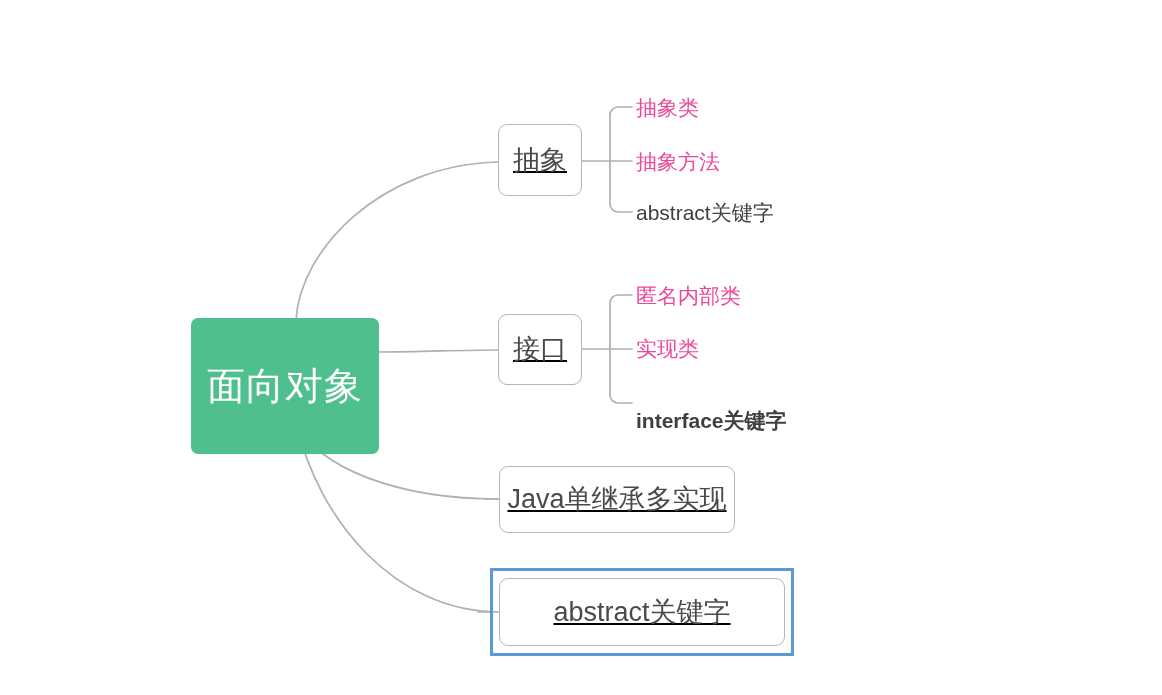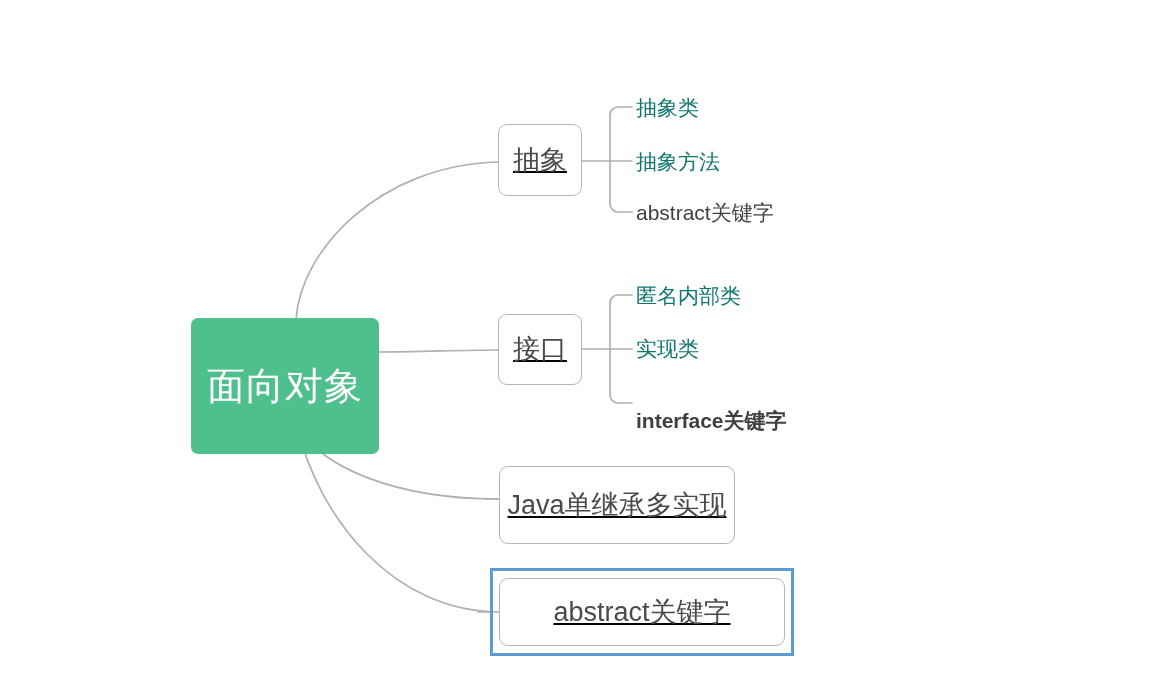--- a/index.html
+++ b/index.html
@@ -84,21 +84,21 @@
     top: 314px;
     width: 84px;
     height: 71px;
   }
   #node-interface .node-text { font-size: 27px; }
 
   #node-java {
     left: 499px;
     top: 466px;
     width: 236px;
-    height: 78px;
+    height: 67px;
   }
   #node-java .node-text { font-size: 27px; }
 
   
   .selection-frame {
     position: absolute;
     left: 490px;
     top: 568px;
     width: 304px;
     height: 88px;
@@ -110,21 +110,21 @@
     left: 499px;
     top: 578px;
     width: 286px;
     height: 68px;
   }
   #node-selected .node-text { font-size: 27px; }
 
   
   .leaf-label {
     position: absolute;
-    color: #0f766e;
+    color: #ec4899;
     font-size: 21px;
     line-height: 1;
     white-space: nowrap;
     transform: translateY(-50%);
   }
   .leaf-label.latin-lead { color: #3f3f3f; }
 
   #leaf-a0 { left: 636px; top: 107px; }
   #leaf-a1 { left: 636px; top: 161px; }
   #leaf-a2 { left: 636px; top: 212px; }

